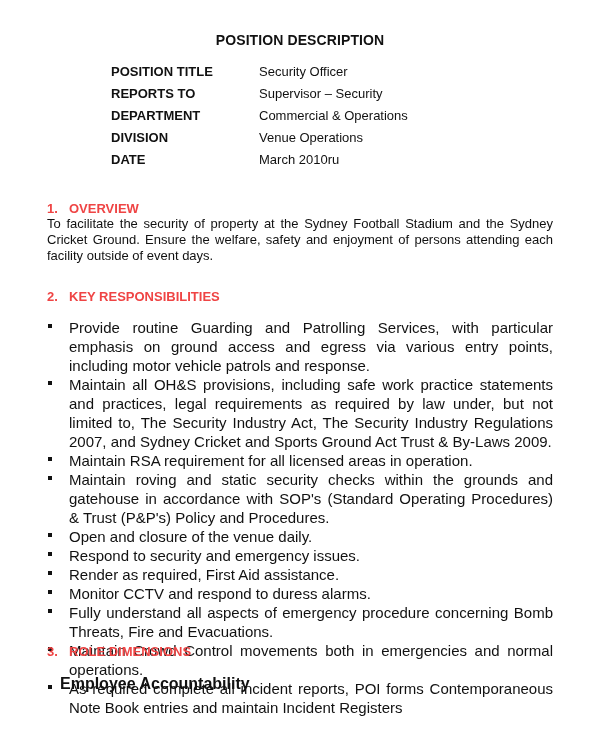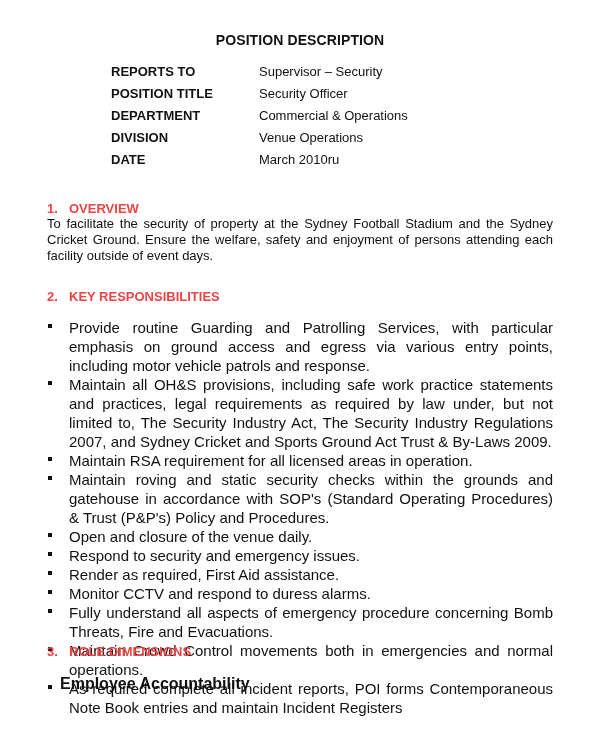--- a/index.html
+++ b/index.html
@@ -98,26 +98,26 @@
 </style>
 </head>
 <body>
 
 <div>
 
   <div class="doc-title">POSITION DESCRIPTION</div>
 
   <div class="info-table">
     <div class="info-row">
+      <span class="info-label">POSITION TITLE</span>
+      <span class="info-value">Security Officer</span>
+    </div>
+    <div class="info-row">
       <span class="info-label">REPORTS TO</span>
       <span class="info-value">Supervisor – Security</span>
-    </div>
-    <div class="info-row">
-      <span class="info-label">POSITION TITLE</span>
-      <span class="info-value">Security Officer</span>
     </div>
     <div class="info-row">
       <span class="info-label">DEPARTMENT</span>
       <span class="info-value">Commercial &amp; Operations</span>
     </div>
     <div class="info-row">
       <span class="info-label">DIVISION</span>
       <span class="info-value">Venue Operations</span>
     </div>
     <div class="info-row">

